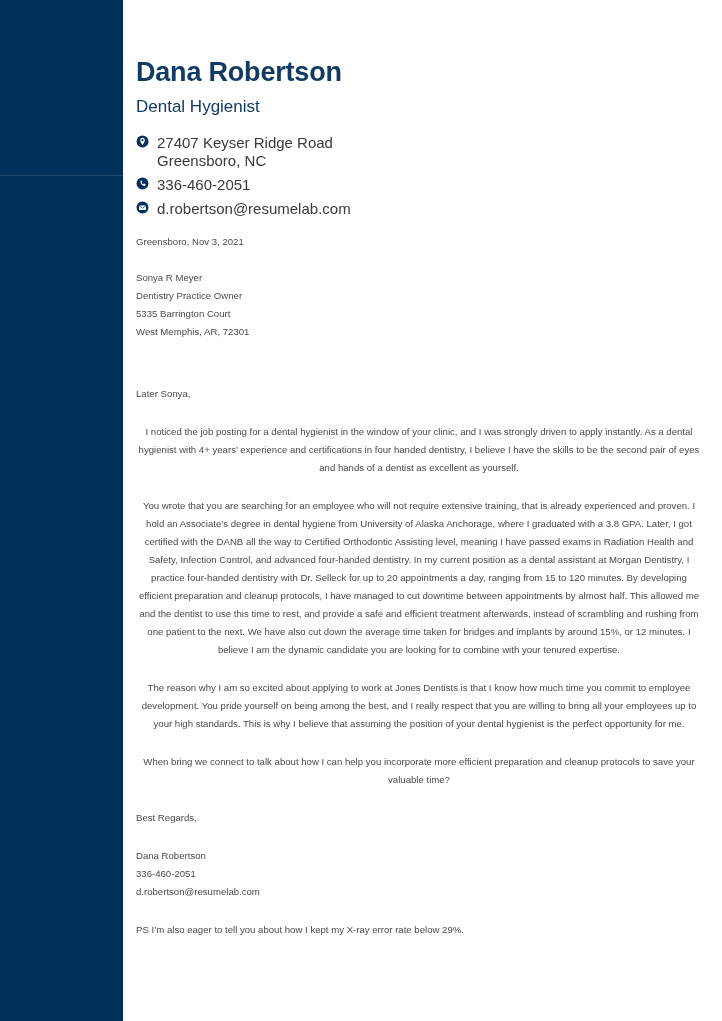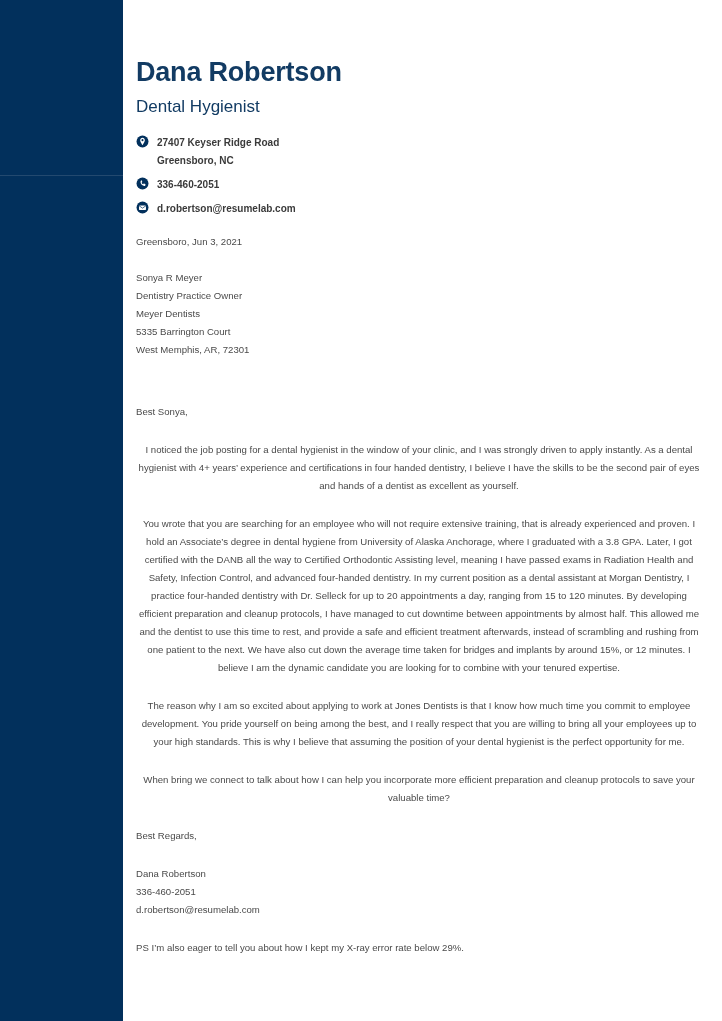--- a/index.html
+++ b/index.html
@@ -84,24 +84,23 @@
     flex: 0 0 13px;
     margin-top: 1px;
     margin-right: 8px;
   }
   .contact-icon svg {
     display: block;
     width: 13px;
     height: 13px;
   }
   .contact-text {
-    font-size: 10px;
+    font-size: 15px;
     color: #3a3a3a;
     line-height: 18px;
-    font-weight: bold;
   }
   .contact-text .line2 {
     display: block;
   }
 
   
   .letter {
     margin-top: 15px;
   }
   .letter p,
@@ -190,31 +189,30 @@
             <path d="M5.9 8.9l6.1 4.3 6.1-4.3" fill="none" stroke="#02305c" stroke-width="1.3" stroke-linecap="round" stroke-linejoin="round"></path>
           </svg>
         </span>
         <span class="contact-text">d.robertson@resumelab.com</span>
       </div>
 
     </div>
 
     <div class="letter">
 
-      <p class="date-line">Greensboro, Jun 3, 2021</p>
+      <p class="date-line">Greensboro, Nov 3, 2021</p>
 
       <div class="block recipient">
         <span class="r-line">Sonya R Meyer</span>
         <span class="r-line">Dentistry Practice Owner</span>
-        <span class="r-line">Meyer Dentists</span>
         <span class="r-line">5335 Barrington Court</span>
         <span class="r-line">West Memphis, AR, 72301</span>
       </div>
 
-      <p class="salutation">Best Sonya,</p>
+      <p class="salutation">Later Sonya,</p>
 
       <p class="body-para">I noticed the job posting for a dental hygienist in the window of your clinic, and I was strongly driven to apply instantly. As a dental hygienist with 4+ years’ experience and certifications in four handed dentistry, I believe I have the skills to be the second pair of eyes and hands of a dentist as excellent as yourself.</p>
       <p class="body-para">You wrote that you are searching for an employee who will not require extensive training, that is already experienced and proven. I hold an Associate’s degree in dental hygiene from University of Alaska Anchorage, where I graduated with a 3.8 GPA. Later, I got certified with the DANB all the way to Certified Orthodontic Assisting level, meaning I have passed exams in Radiation Health and Safety, Infection Control, and advanced four-handed dentistry. In my current position as a dental assistant at Morgan Dentistry, I practice four-handed dentistry with Dr. Selleck for up to 20 appointments a day, ranging from 15 to 120 minutes. By developing efficient preparation and cleanup protocols, I have managed to cut downtime between appointments by almost half. This allowed me and the dentist to use this time to rest, and provide a safe and efficient treatment afterwards, instead of scrambling and rushing from one patient to the next. We have also cut down the average time taken for bridges and implants by around 15%, or 12 minutes. I believe I am the dynamic candidate you are looking for to combine with your tenured expertise.</p>
       <p class="body-para">The reason why I am so excited about applying to work at Jones Dentists is that I know how much time you commit to employee development. You pride yourself on being among the best, and I really respect that you are willing to bring all your employees up to your high standards. This is why I believe that assuming the position of your dental hygienist is the perfect opportunity for me.</p>
       <p class="body-para">When bring we connect to talk about how I can help you incorporate more efficient preparation and cleanup protocols to save your valuable time?</p>
 
       <p class="signoff">Best Regards,</p>
 
       <div class="block signature">
         <span class="s-line">Dana Robertson</span>

